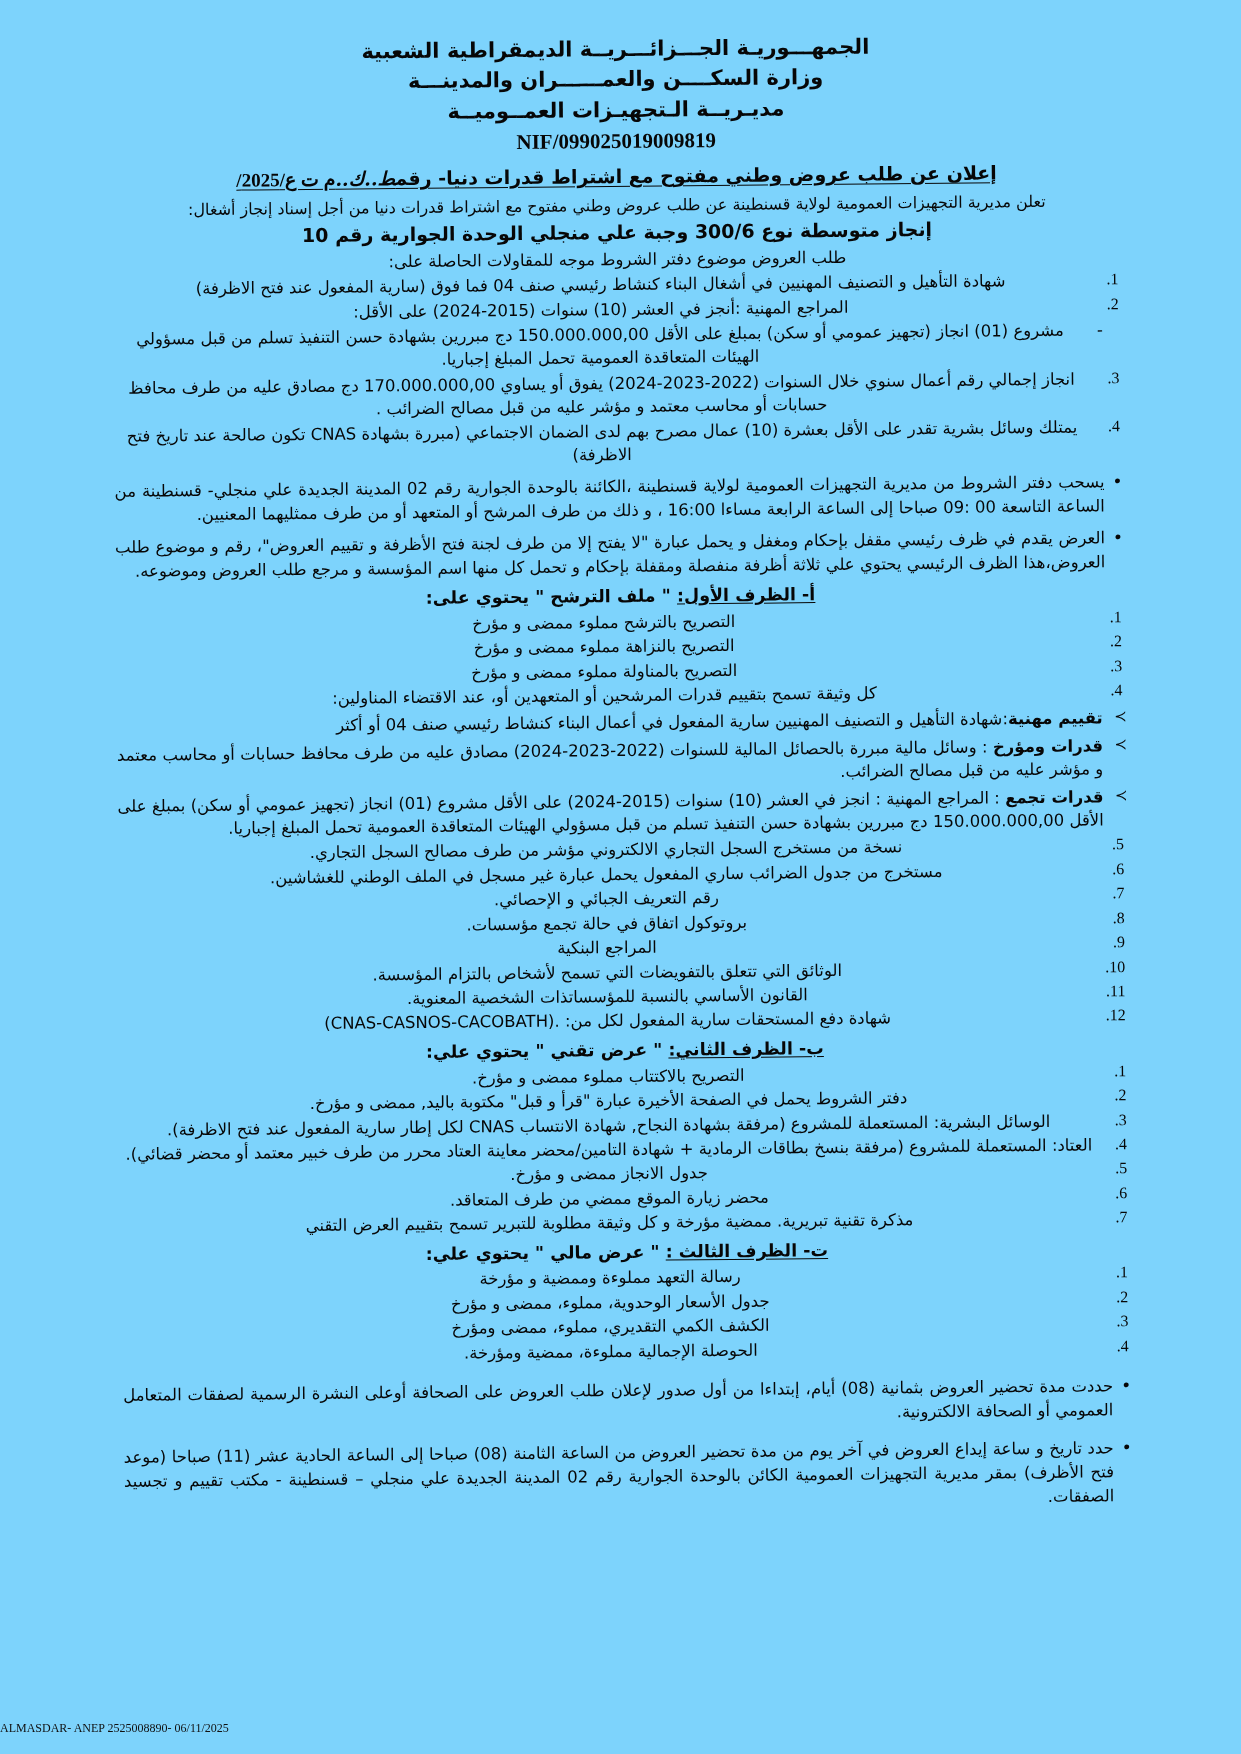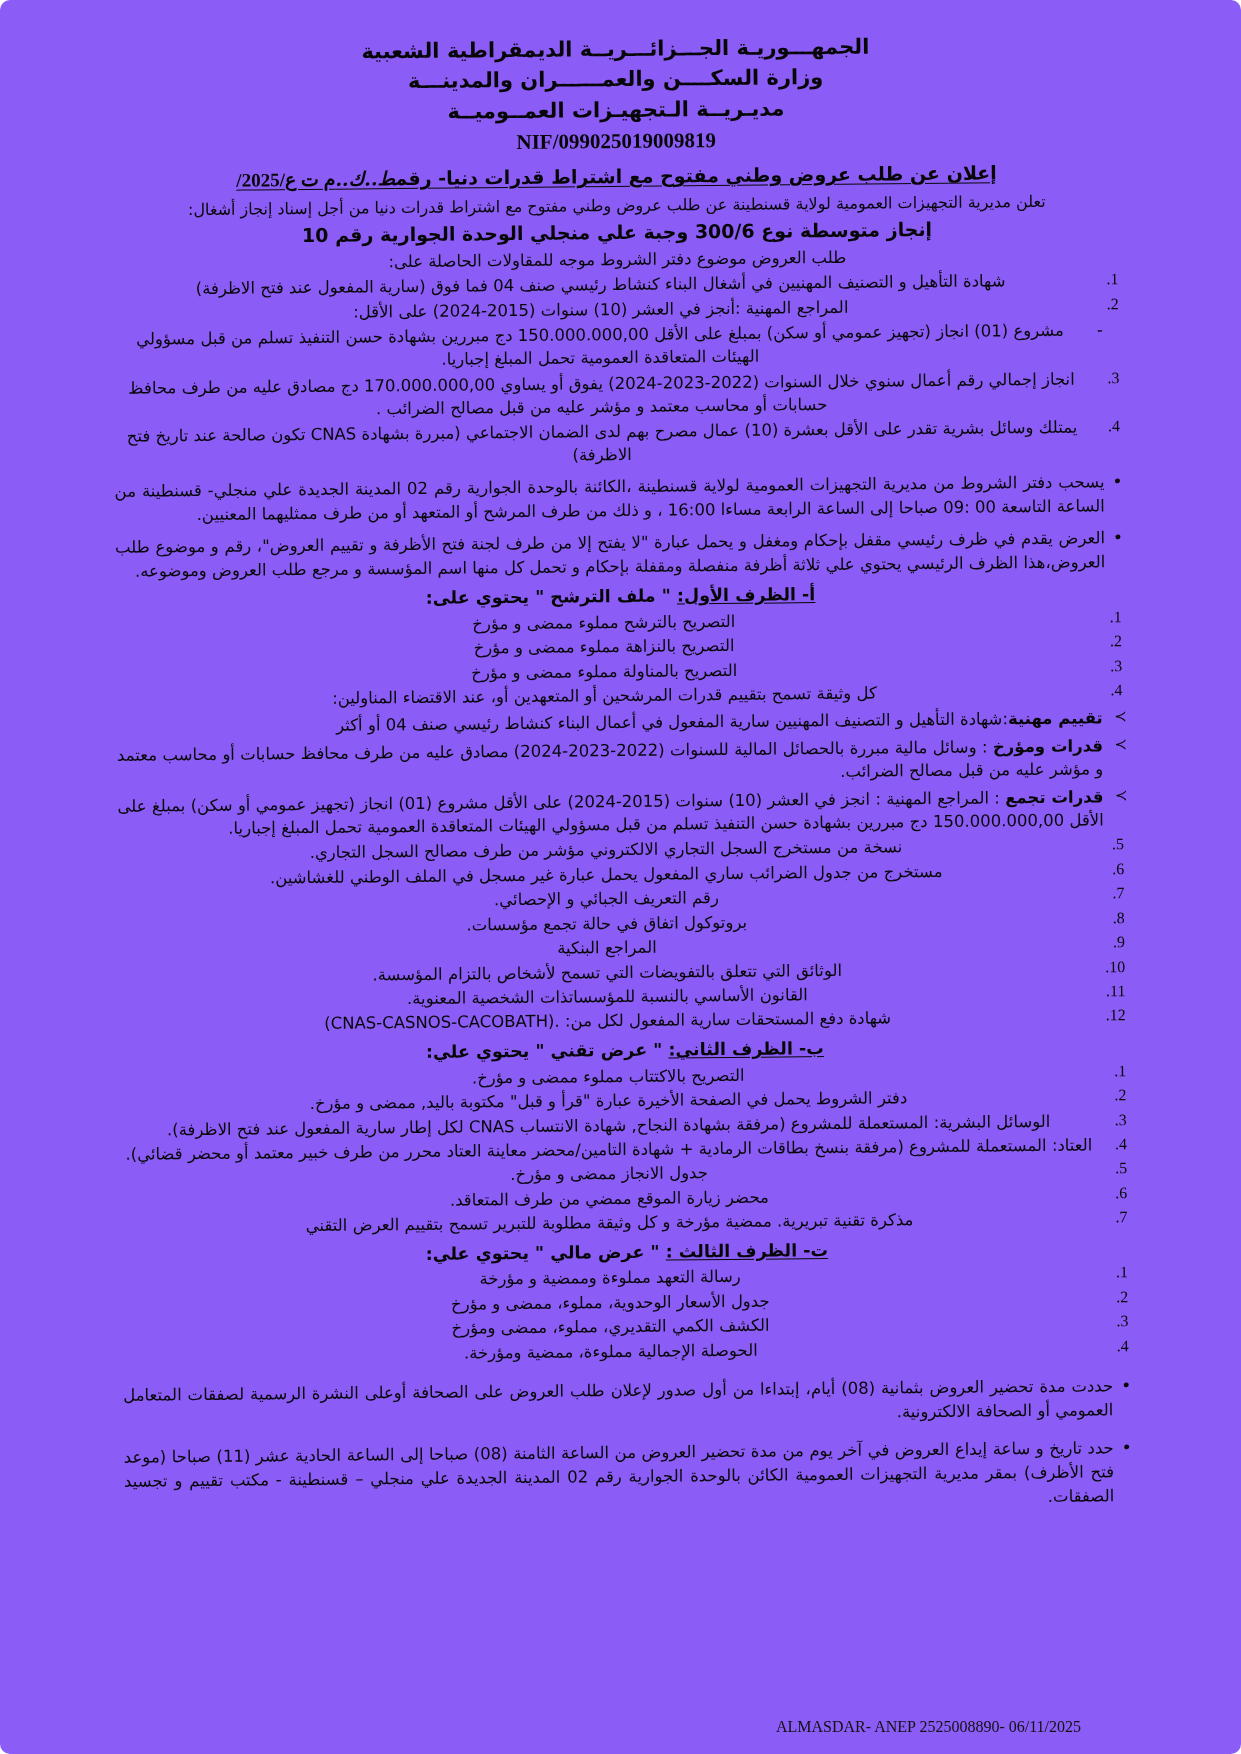--- a/index.html
+++ b/index.html
@@ -13,22 +13,21 @@
     position: relative;
     font-family: "DejaVu Sans", sans-serif;
     color: #000000;
     overflow: hidden;
   }
 
   
   #page {
     position: absolute;
     inset: 0;
-    background: #8b5cf6;
-    border-radius: 10px;
+    background: #7dd3fc;
   }
 
   #sheet {
     position: absolute;
     top: 0;
     left: 0;
     width: 1241px;
     height: 1700px;
     transform: rotate(-0.55deg);
     transform-origin: 620px 850px;
@@ -178,24 +177,24 @@
     top: 0px;
     font-size: 15px;
   }
 
   
   .footer {
     position: absolute;
     bottom: 18px;
     left: 0;
     width: 1081px;
-    text-align: right;
+    text-align: left;
     direction: ltr;
     font-family: "Liberation Serif", serif;
-    font-size: 16px;
+    font-size: 12px;
     color: #111;
   }
 </style>
 </head>
 <body>
 
 <div id="page">
   <div id="sheet">
     <div class="doc">
 

